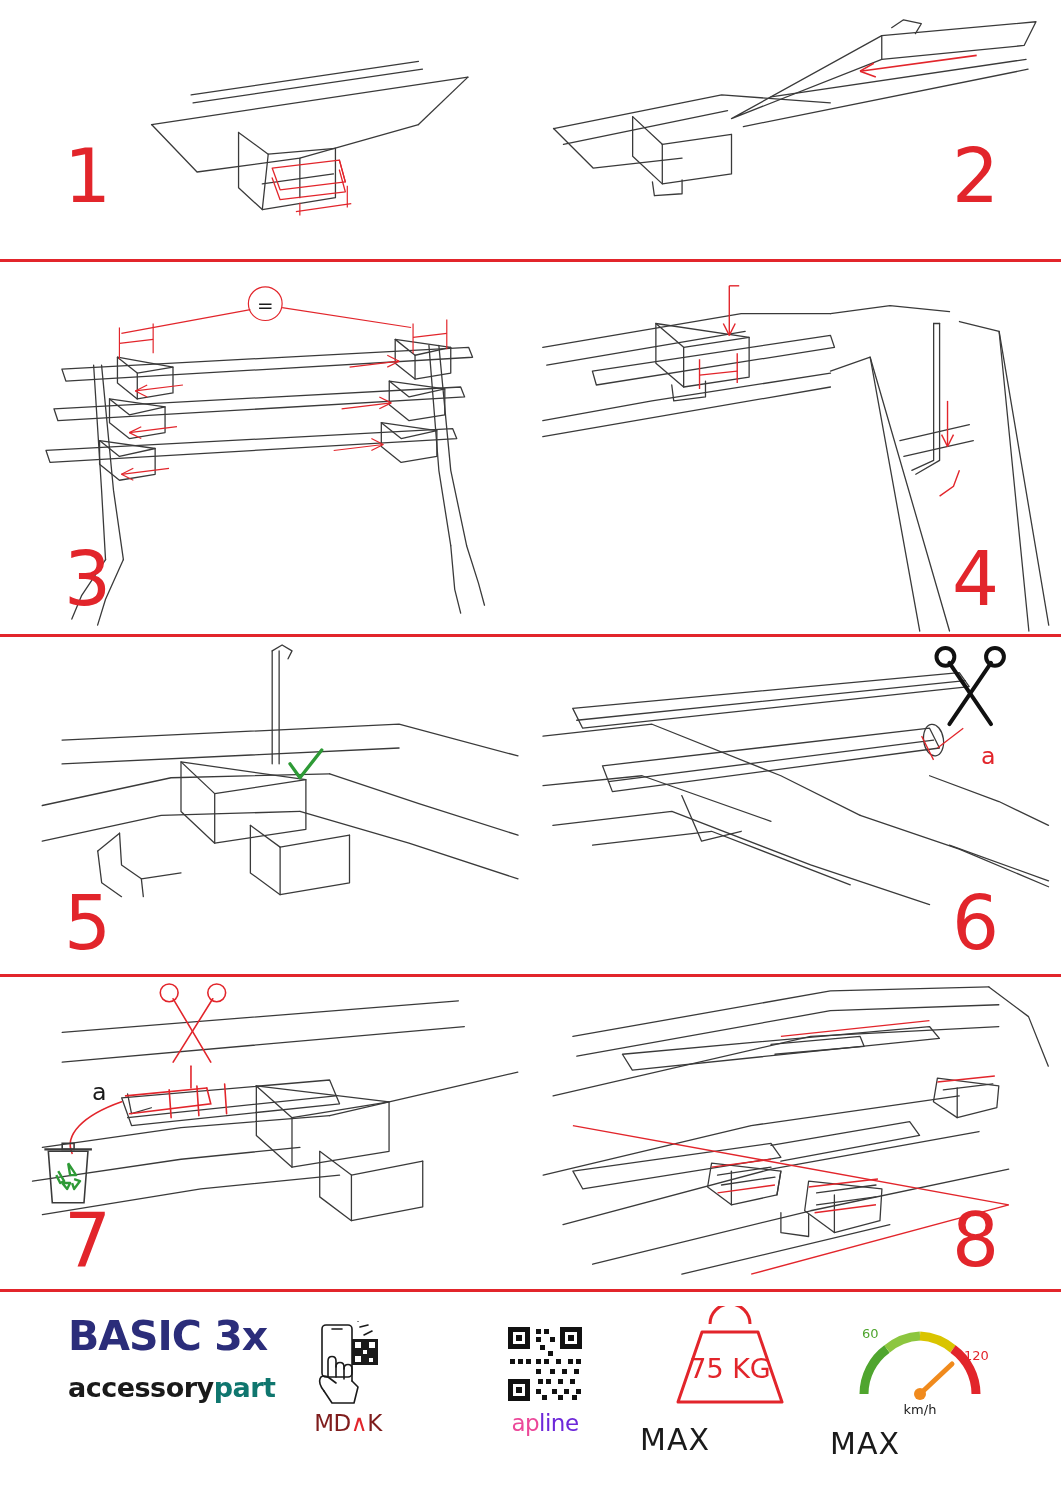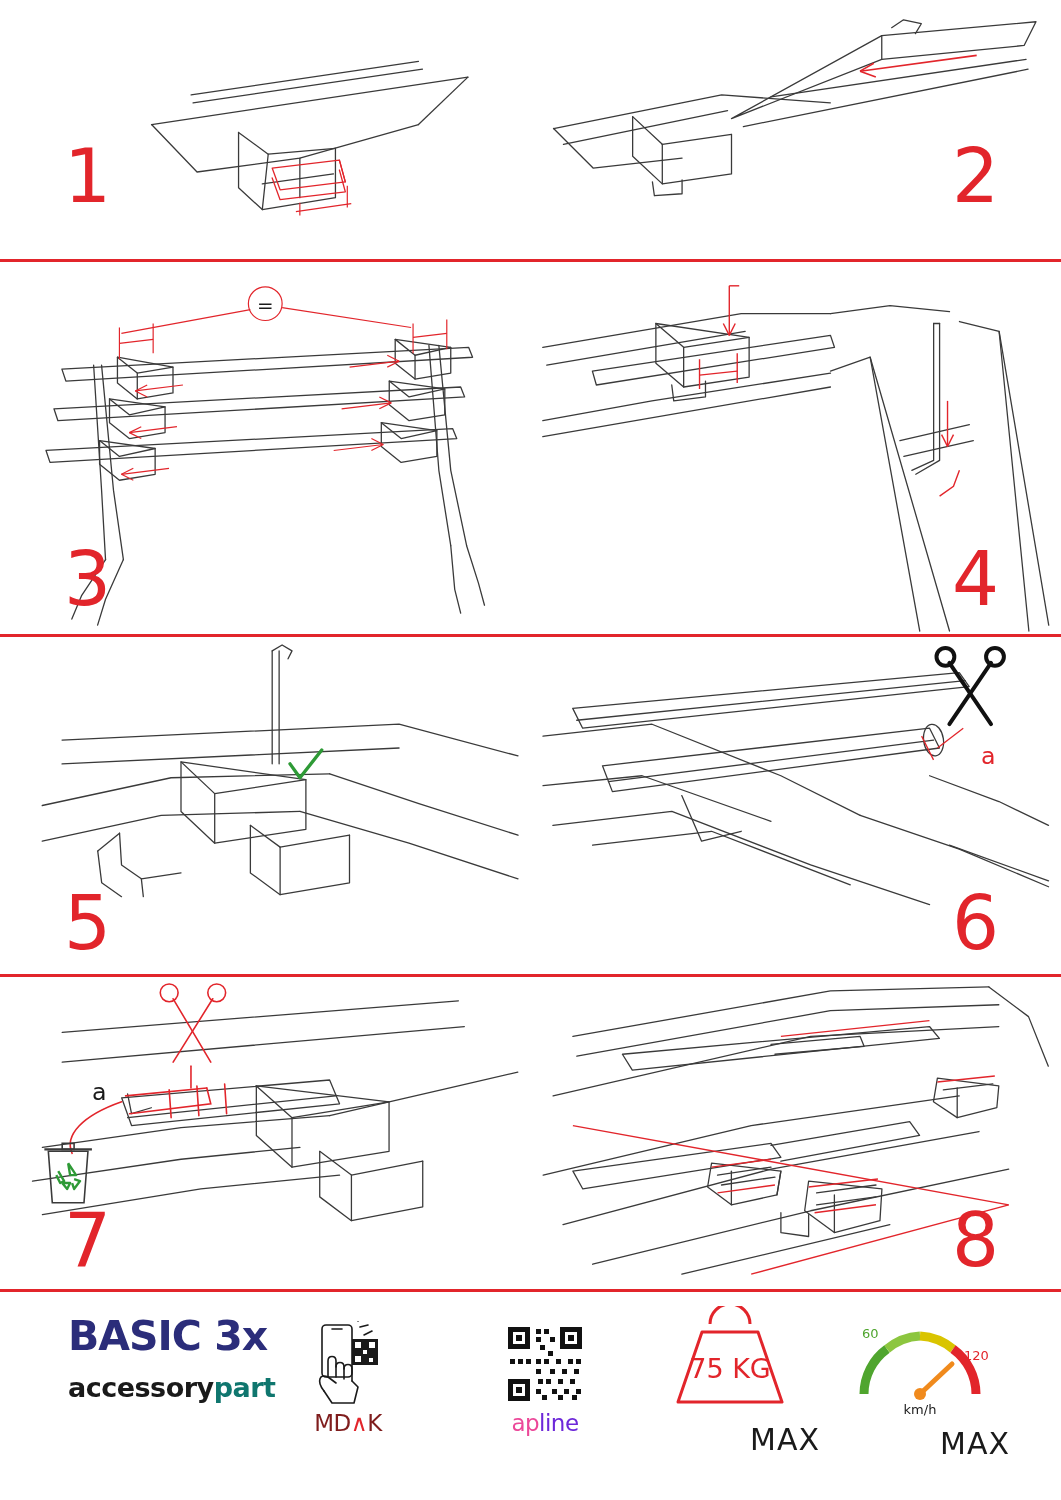--- a/index.html
+++ b/index.html
@@ -116,21 +116,21 @@
   .mdak-cap .m1 { color: #7f1d1d; font-weight: 400; }
   .mdak-cap .m2 { color: #e2252b; font-weight: 500; }
   .ipqi-cap { color: #e2252b; }
   .apline-cap .p1 { color: #ec4899; }
   .apline-cap .p2 { color: #6d28d9; }
 
   .icon-wrap { height: 96px; display:flex; align-items:center; justify-content:center; }
 
   .max-col {
     position: absolute;
-    text-align: right;
+    text-align: left;
     width: 180px;
   }
   .weight-col { left: 640px; top: 14px; }
   .speed-col  { left: 830px; top: 18px; }
   .max-cap {
     font-family: "DejaVu Sans", sans-serif;
     font-size: 30px;
     letter-spacing: 1px;
     color: #1a1a1a;
     margin-top: 0;

